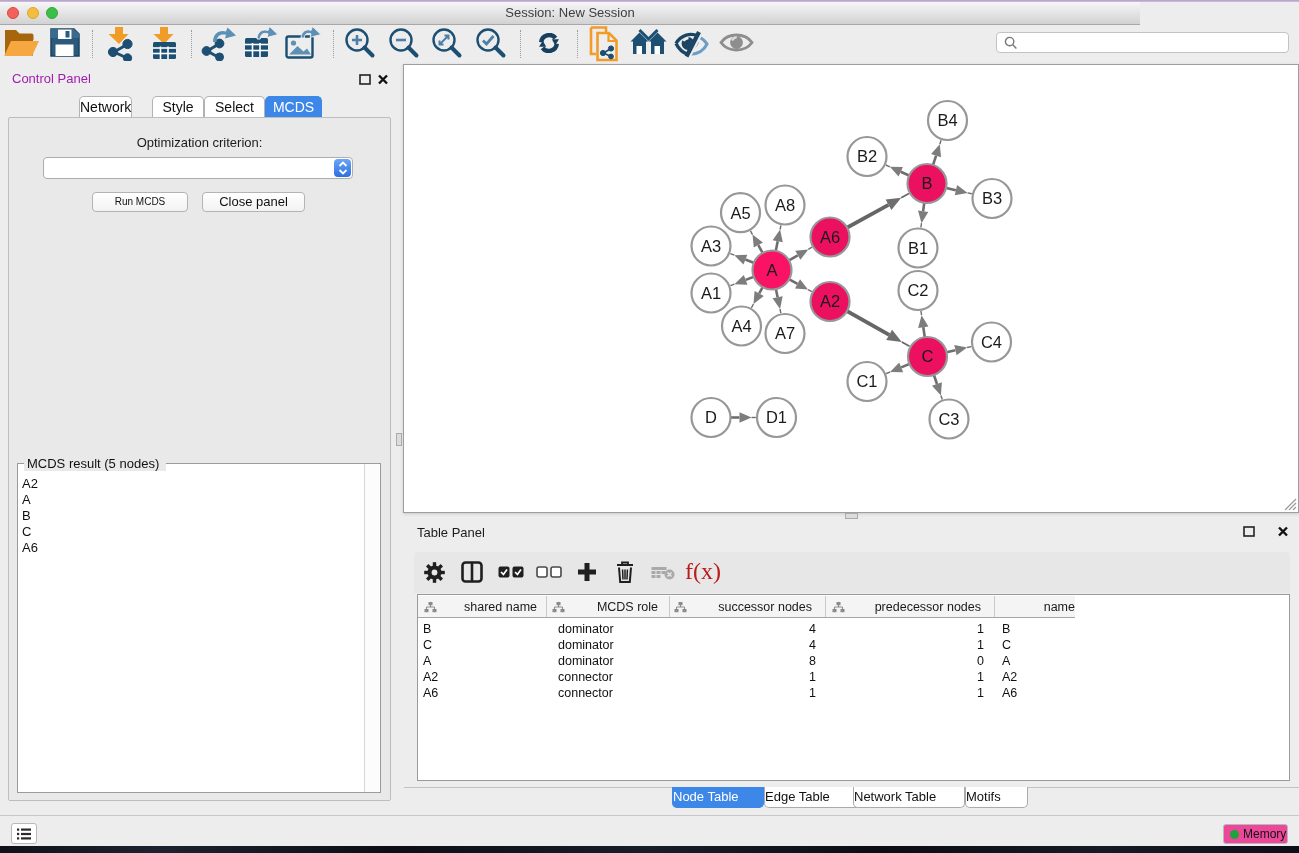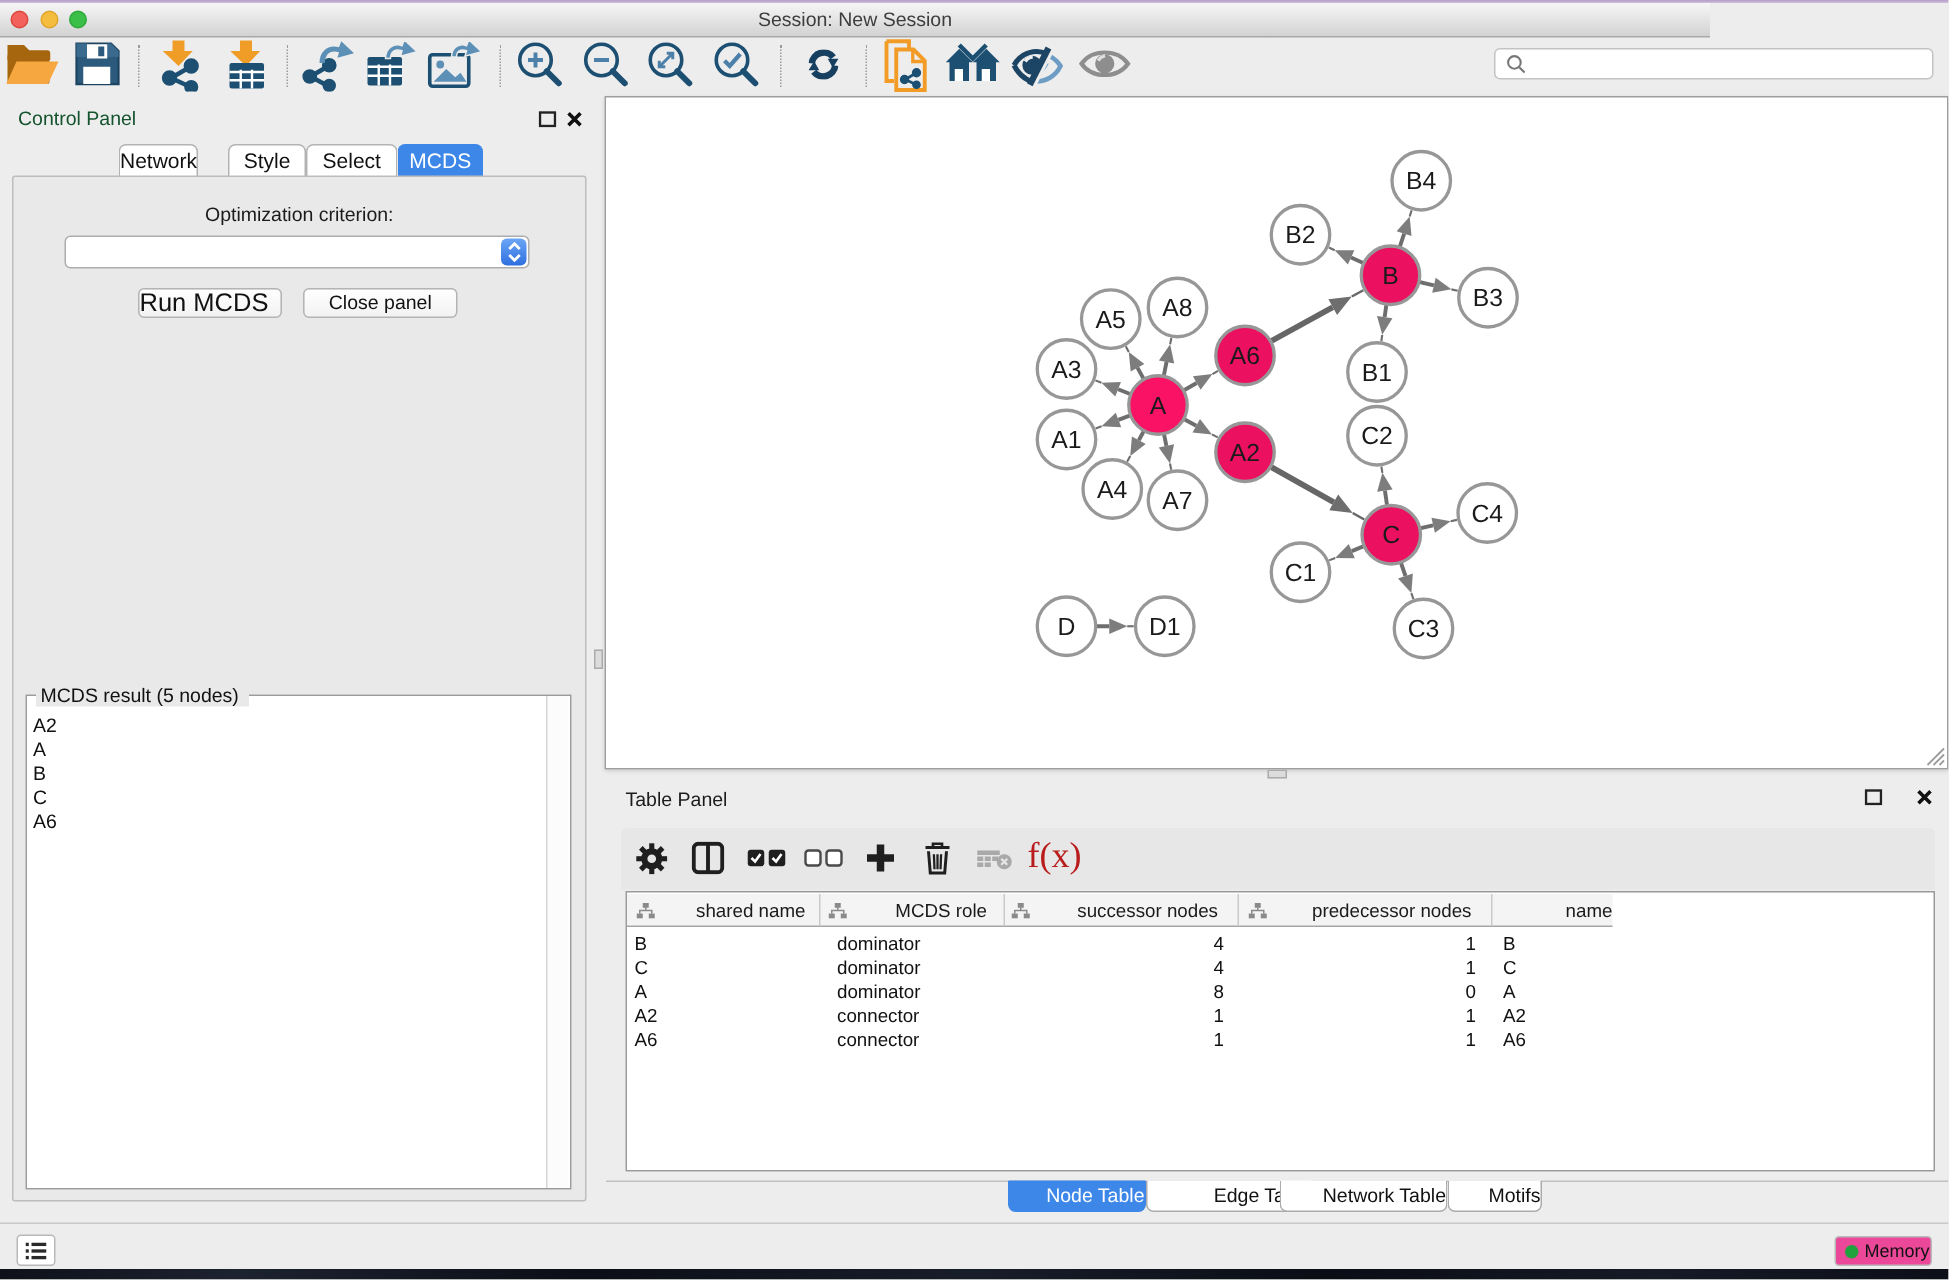--- a/index.html
+++ b/index.html
@@ -1,21 +1,21 @@
 <!DOCTYPE html>
 <html><head><meta charset="utf-8"><style>
 *{box-sizing:border-box;margin:0;padding:0}
 html,body{width:1299px;height:853px;overflow:hidden}
 body{position:relative;background:#ededed;font-family:"Liberation Sans",sans-serif;-webkit-font-smoothing:antialiased}
 .abs{position:absolute}
 .light{width:12px;height:12px;border-radius:50%;position:absolute;top:4.5px}
 svg{display:block}
 .sep{position:absolute;top:30px;height:28px;width:0;border-left:1px dotted #9b9b9b}
 .tab{position:absolute;top:96px;height:22px;background:#fff;border:1px solid #b3b3b3;border-bottom:none;border-radius:5px 5px 0 0;font-size:14px;text-align:center;line-height:21px;color:#111}
-.btab{position:absolute;top:787px;height:21px;background:#fff;border:1px solid #ababab;border-top:none;border-radius:0 0 5px 5px;font-size:13px;text-align:right;line-height:20px;color:#111}
+.btab{position:absolute;top:787px;height:21px;background:#fff;border:1px solid #ababab;border-top:none;border-radius:0 0 5px 5px;font-size:13px;text-align:left;line-height:20px;color:#111}
 .hicon{position:absolute;top:526px}
 </style></head><body>
 
 <div class="abs" style="left:0;top:0;width:1299px;height:2px;background:linear-gradient(#b59cc8,#cfc0dd)"></div>
 
 <div class="abs" style="left:0;top:2px;width:1140px;height:23px;background:linear-gradient(#f6f6f6,#d2d2d2);border-bottom:1px solid #a8a8a8">
   <div class="light" style="left:7px;background:#f2615c;border:1px solid #dc4840"></div>
   <div class="light" style="left:27px;background:#f5bd40;border:1px solid #dfa529"></div>
   <div class="light" style="left:46px;background:#3cbf49;border:1px solid #2ea939"></div>
   <div style="text-align:center;font-size:13px;line-height:22px;color:#3d3d3d">Session: New Session</div>
@@ -170,21 +170,21 @@
  <line x1="26.8" y1="4.8" x2="14.3" y2="29.3" stroke="#ececec" stroke-width="4.5"></line>
  <line x1="25" y1="4" x2="12.5" y2="28.5" stroke="#1c4464" stroke-width="4.2"></line>
 </svg>
 
 <svg class="abs" style="left:719px;top:29px" width="35" height="27" viewBox="0 0 35 27">
  <path d="M2,13.5 C9,3.5 26,3.5 33,13.5 C26,23.5 9,23.5 2,13.5 Z" fill="none" stroke="#8e8e8e" stroke-width="2.8"></path>
  <circle cx="17.5" cy="13.5" r="6.4" fill="#8e8e8e"></circle>
  <path d="M13.2,11.5 a6,6 0 0 1 4.5,-3.3" fill="none" stroke="#dedede" stroke-width="2.2"></path>
 </svg>
 
-<div class="abs" style="left:12px;top:71px;font-size:13px;color:#14532d">Control Panel</div>
+<div class="abs" style="left:12px;top:71px;font-size:13px;color:#a21caf">Control Panel</div>
 <svg class="abs" style="left:359px;top:74px" width="12" height="11" viewBox="0 0 12 11">
     <rect x="1" y="1" width="10" height="9" fill="none" stroke="#222" stroke-width="1.6"></rect>
   </svg>
 <svg class="abs" style="left:377px;top:74px" width="12" height="11" viewBox="0 0 12 11">
     <path d="M2,1.5 L10,9.5 M10,1.5 L2,9.5" stroke="#111" stroke-width="2.4"></path>
   </svg>
 
 <div class="tab" style="left:79px;width:53px">Network</div>
 <div class="tab" style="left:152px;width:52px">Style</div>
 <div class="tab" style="left:204px;width:61px">Select</div>
@@ -195,21 +195,21 @@
 
 <div class="abs" style="left:43px;top:157px;width:310px;height:22px;background:#fff;border:1px solid #adadad;border-radius:4px">
   <div style="position:absolute;right:1px;top:1px;width:17px;height:18px;border-radius:4px;background:linear-gradient(#6ba6f5,#2e6fe0)">
     <svg width="10" height="14" style="position:absolute;left:3.5px;top:2px" viewBox="0 0 10 14">
         <path d="M1.5,5 L5,1.5 L8.5,5" fill="none" stroke="#fff" stroke-width="1.8"></path>
         <path d="M1.5,9 L5,12.5 L8.5,9" fill="none" stroke="#fff" stroke-width="1.8"></path>
       </svg>
   </div>
 </div>
 
-<div class="abs" style="left:92px;top:192px;width:96px;height:20px;background:linear-gradient(#ffffff,#f2f2f2);border:1px solid #b4b4b4;border-radius:4px;font-size:17px;text-align:left;line-height:18px;color:#111">Run MCDS</div>
+<div class="abs" style="left:92px;top:192px;width:96px;height:20px;background:linear-gradient(#ffffff,#f2f2f2);border:1px solid #b4b4b4;border-radius:4px;font-size:10px;text-align:center;line-height:18px;color:#111">Run MCDS</div>
 <div class="abs" style="left:202px;top:192px;width:103px;height:20px;background:linear-gradient(#ffffff,#f2f2f2);border:1px solid #b4b4b4;border-radius:4px;font-size:13px;text-align:center;line-height:18px;color:#111">Close panel</div>
 
 <div class="abs" style="left:17px;top:463px;width:364px;height:330px;border:1px solid #9b9b9b;background:#fff"></div>
 <div class="abs" style="left:24px;top:456px;width:142px;background:#e9e9e9;font-size:13px;color:#111;padding:0 3px">MCDS result (5 nodes)</div>
 <div class="abs" style="left:364px;top:464px;width:15px;height:328px;background:#fcfcfc;border-left:1px solid #d6d6d6"></div>
 <div class="abs" style="left:22px;top:476px;font-size:13px;color:#111;line-height:16px">A2<br>A<br>B<br>C<br>A6</div>
 
 <div class="abs" style="left:403px;top:64px;width:896px;height:449px;background:#fff;border:1px solid #9e9e9e;box-shadow:0 1px 3px rgba(0,0,0,0.15)">
   <svg width="18" height="18" style="position:absolute;right:1px;bottom:1px" viewBox="0 0 18 18">
       <g stroke="#9a9a9a" stroke-width="1.2">

